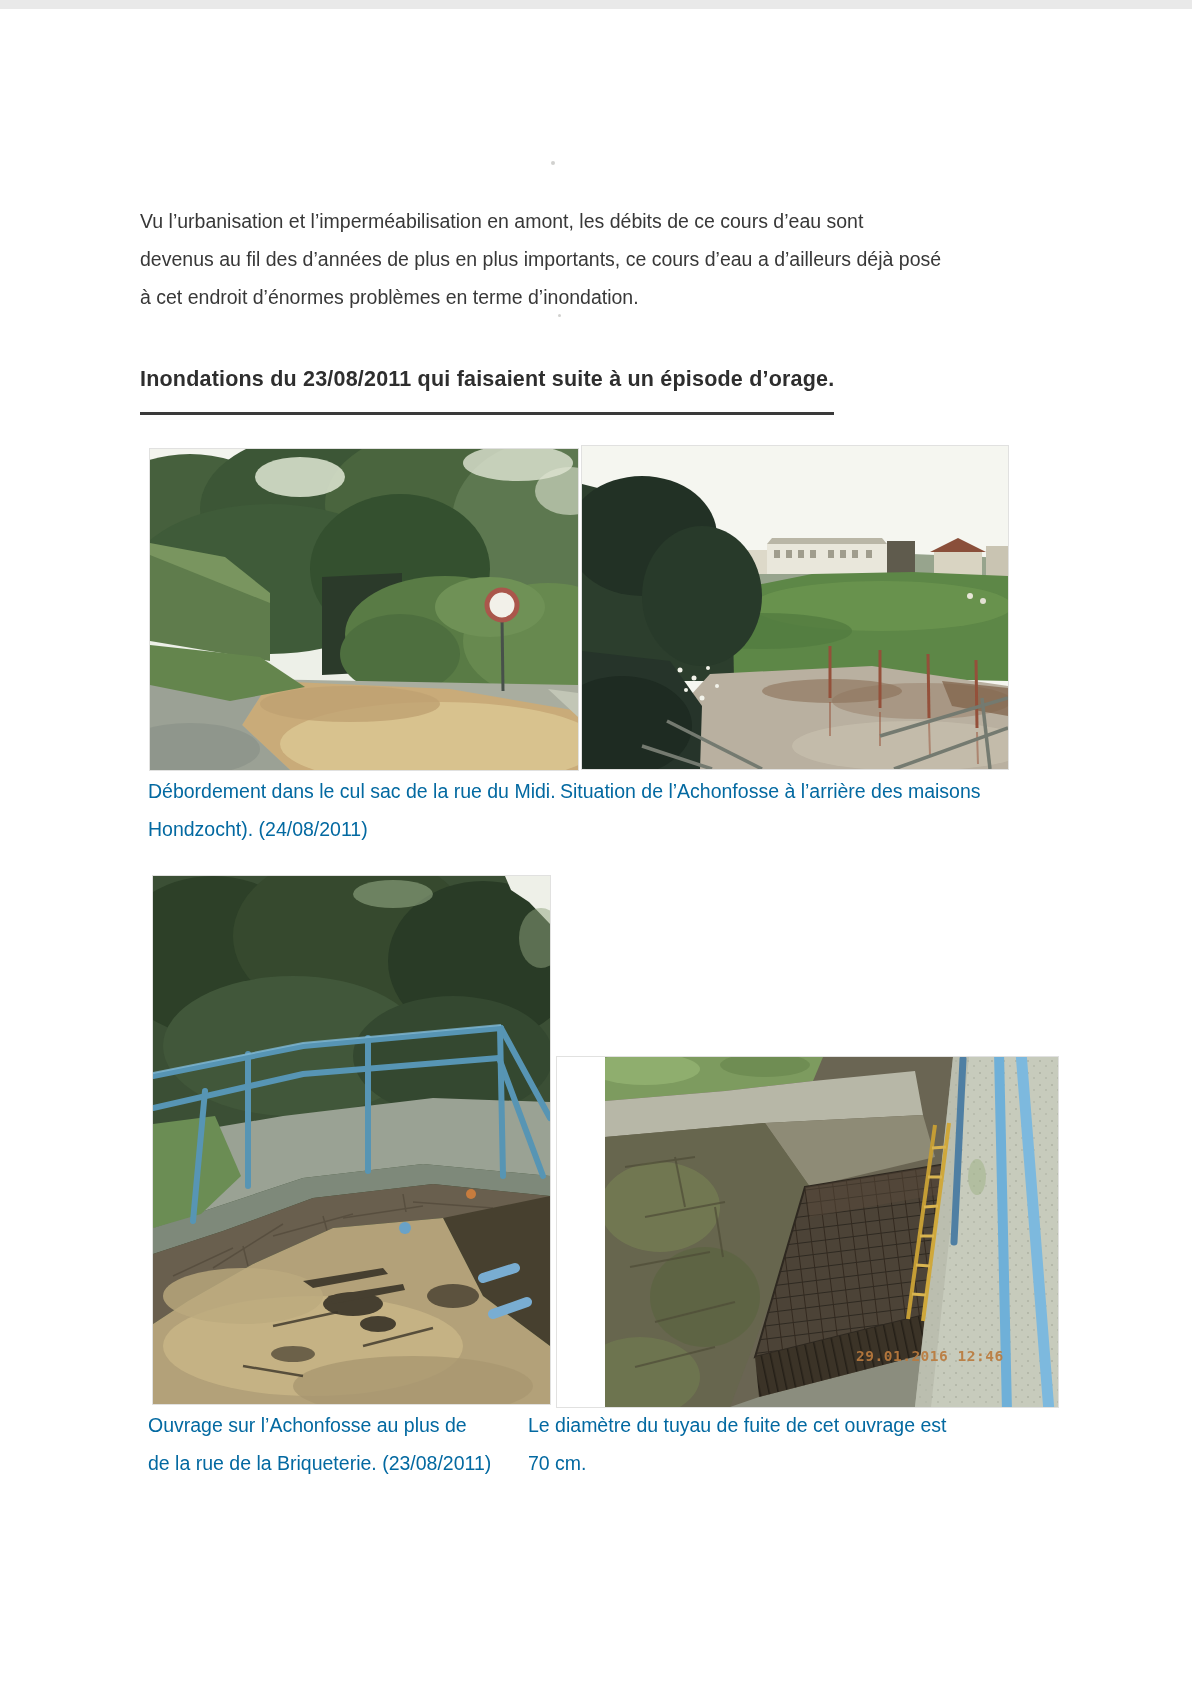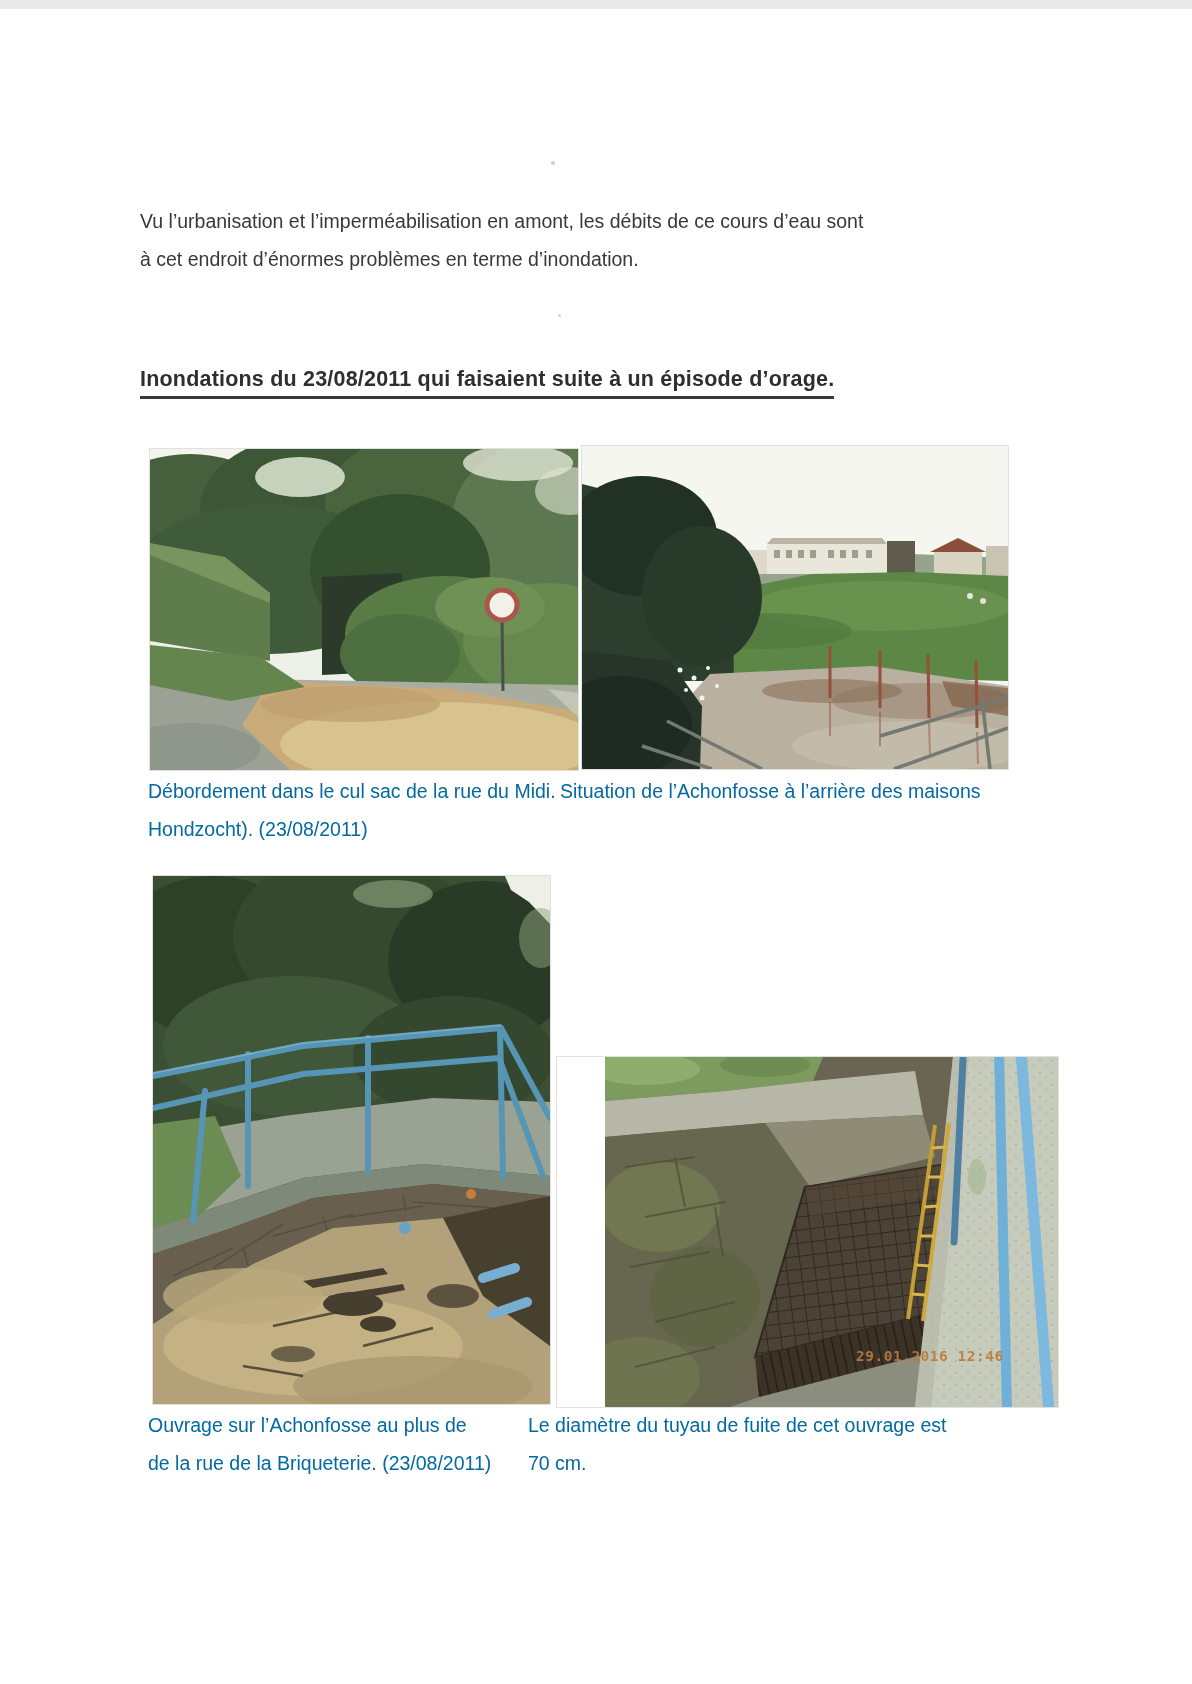--- a/index.html
+++ b/index.html
@@ -12,21 +12,21 @@
 
   .intro {
     position:absolute; left:140px; top:193px;
     font-size:19.5px; line-height:38px; color:#383838;
   }
 
   .heading {
     position:absolute; left:140px; top:358px; margin:0;
     font-size:21.5px; font-weight:700; color:#2e2e2e;
     letter-spacing:0.2px; white-space:nowrap;
-    border-bottom:3px solid #3a3a3a; padding-bottom:4px;
+    border-bottom:3px solid #3a3a3a; padding-bottom:20px;
   }
 
   .photo {
     position:absolute; box-shadow:0 0 0 1px rgba(90,90,85,0.18);
     line-height:0;
   }
   .photo svg { display:block; }
   .photo1 { left:150px; top:440px; }
   .photo2 { left:582px; top:437px; }
   .photo3 { left:153px; top:867px; }
@@ -52,20 +52,21 @@
 </head>
 <body>
 
 <div class="page">
 
   <div class="speck s1"></div>
   <div class="speck s2"></div>
 
   <div class="intro">
     <div class="tline">Vu l’urbanisation et l’imperméabilisation en amont, les débits de ce cours d’eau sont</div>
+    <div class="tline">devenus au fil des d’années de plus en plus importants, ce cours d’eau a d’ailleurs déjà posé</div>
     <div class="tline">à cet endroit d’énormes problèmes en terme d’inondation.</div>
   </div>
 
   <h1 class="heading">Inondations du 23/08/2011 qui faisaient suite à un épisode d’orage.</h1>
 
   <div class="photo photo1">
     <svg width="428" height="321" viewBox="0 0 428 321">
       <rect width="428" height="321" fill="#edf0e8"></rect>
       <rect width="428" height="120" fill="#f3f4ee"></rect>
       <g>
@@ -166,21 +167,21 @@
           <path d="M312,323 L426,282"></path>
         <line x1="400" y1="252" x2="408" y2="323"></line>
         <path d="M85,275 L180,323"></path>
           <path d="M60,300 L130,323"></path>
       </g>
     </svg>
   </div>
 
   <div class="caption cap1">
     <div class="tline">Débordement dans le cul sac de la rue du Midi.</div>
-    <div class="tline">Hondzocht). (23/08/2011)</div>
+    <div class="tline">Hondzocht). (24/08/2011)</div>
   </div>
 
   <div class="caption cap2">
     <div class="tline">Situation de l’Achonfosse à l’arrière des maisons</div>
   </div>
 
   <div class="photo photo3">
     <svg width="397" height="528" viewBox="0 0 397 528">
       <rect width="397" height="528" fill="#3b4f35"></rect>
       <g>

